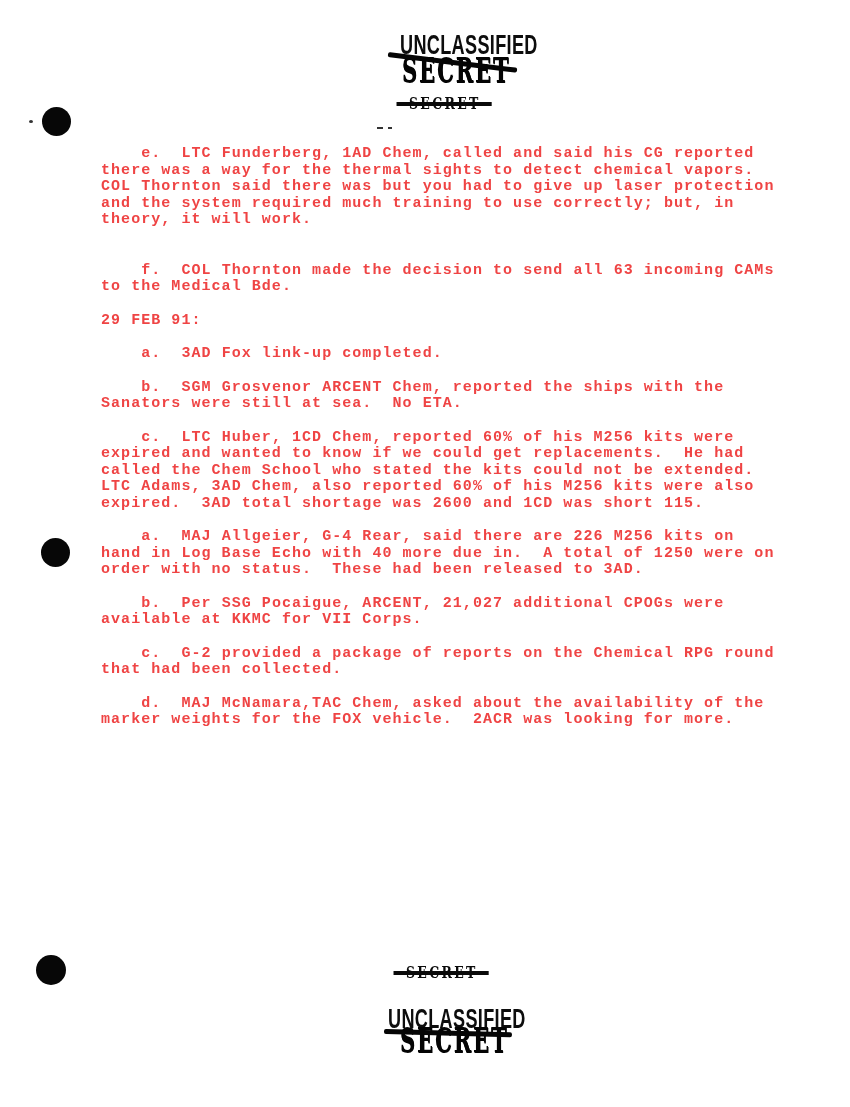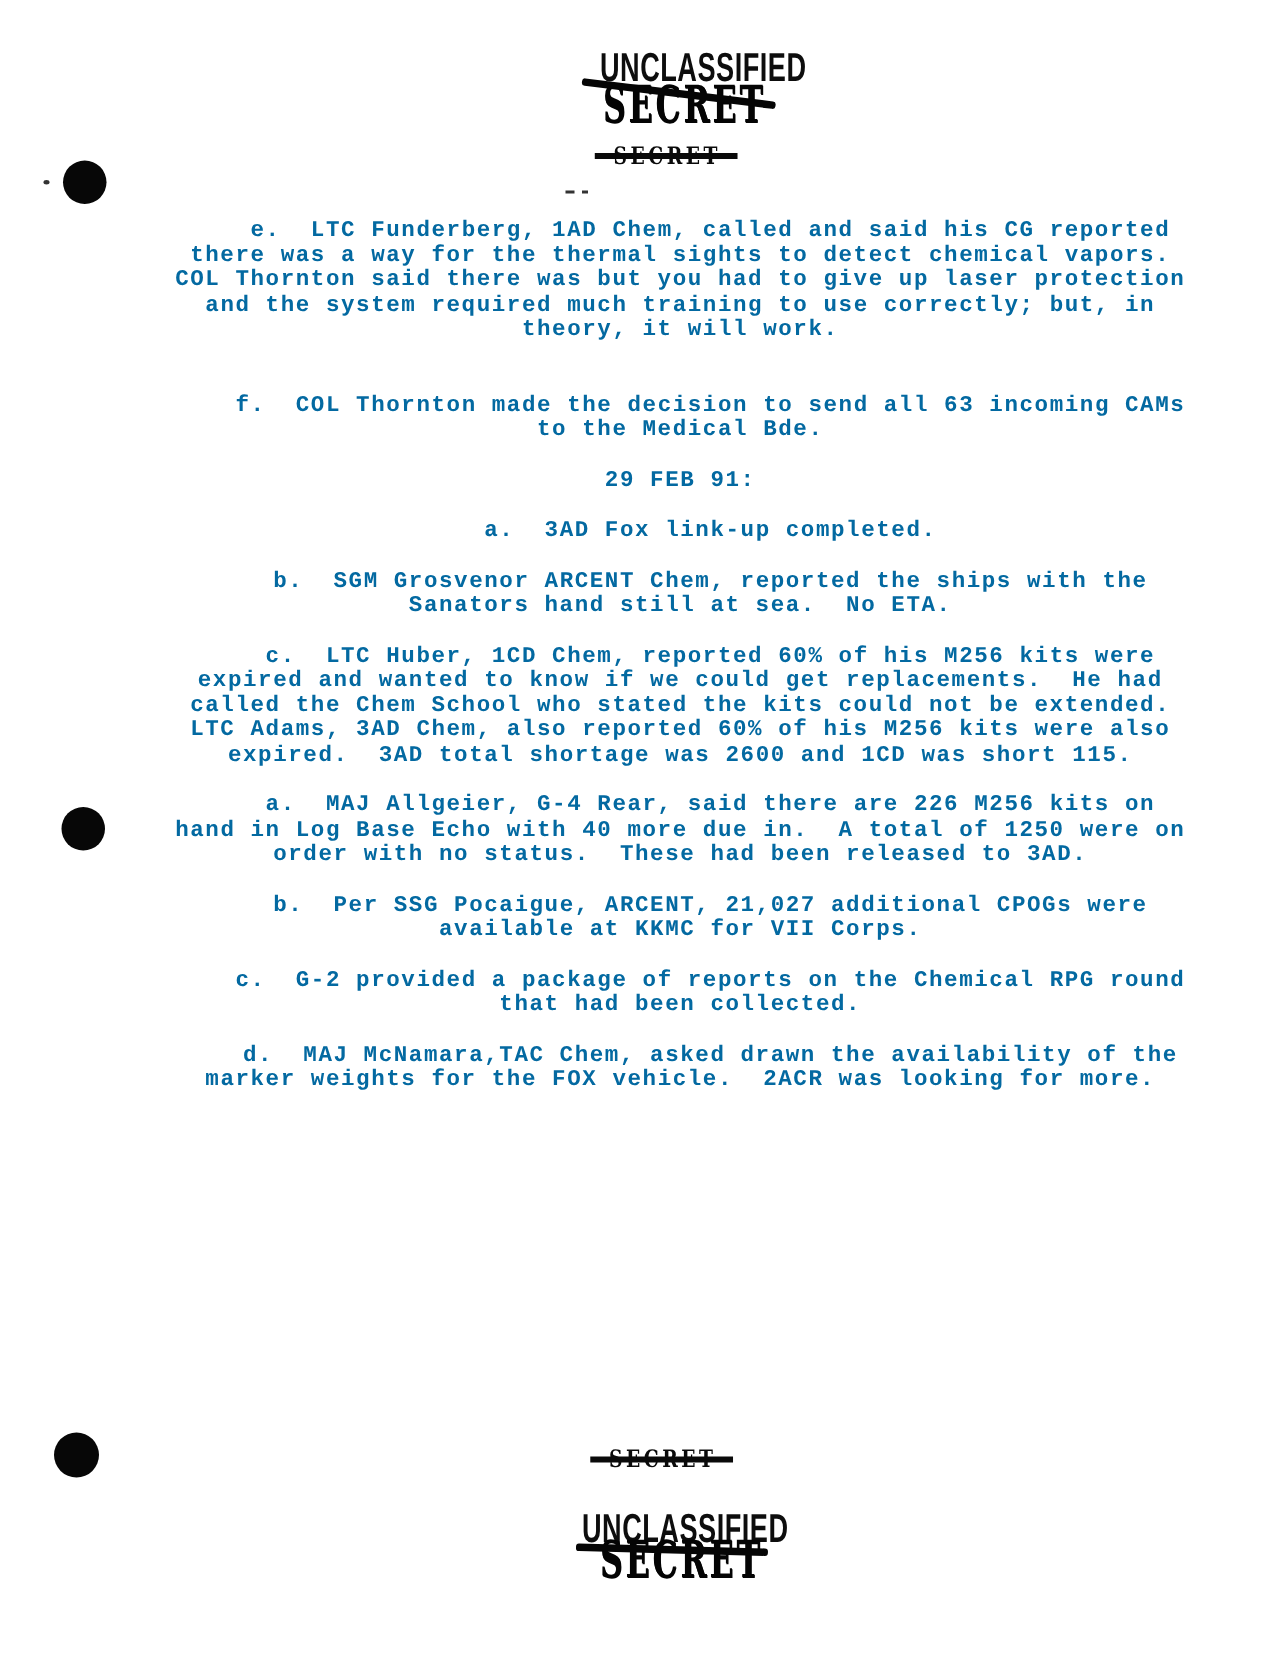--- a/index.html
+++ b/index.html
@@ -4,21 +4,20 @@
 <style>
   html, body { margin: 0; padding: 0; background: #ffffff; }
   .page {
     position: relative;
     width: 850px;
     height: 1107px;
     background: #ffffff;
     overflow: hidden;
     font-family: "Liberation Mono", monospace;
     color: #1b1b1b;
-    text-align: center;
   }
 
   
   .dot {
     position: absolute;
     background: #070707;
     border-radius: 50%;
   }
   .dot-1 { left: 42px; top: 107px; width: 29px; height: 29px; }
   .dot-2 { left: 41px; top: 538px; width: 29px; height: 29px; }
@@ -97,21 +96,21 @@
   
   .doc-body {
     position: absolute;
     left: 101px;
     top: 146px;
     width: 705px;
     font-size: 15px;
     line-height: 16.5px;
     letter-spacing: 1.05px;
     font-weight: 700;
-    color: #0369a1;
+    color: #ef4444;
   }
   .doc-body p {
     margin: 0 0 17px 0;
     white-space: pre-wrap;
   }
   .doc-body p.gap-xl { margin-bottom: 34px; }
 </style>
 </head>
 <body>
 
@@ -138,34 +137,34 @@
     <p class="gap-xl">    e.  LTC Funderberg, 1AD Chem, called and said his CG reported
 there was a way for the thermal sights to detect chemical vapors.
 COL Thornton said there was but you had to give up laser protection
 and the system required much training to use correctly; but, in
 theory, it will work.</p>
     <p>    f.  COL Thornton made the decision to send all 63 incoming CAMs
 to the Medical Bde.</p>
     <p>29 FEB 91:</p>
     <p>    a.  3AD Fox link-up completed.</p>
     <p>    b.  SGM Grosvenor ARCENT Chem, reported the ships with the
-Sanators hand still at sea.  No ETA.</p>
+Sanators were still at sea.  No ETA.</p>
     <p>    c.  LTC Huber, 1CD Chem, reported 60% of his M256 kits were
 expired and wanted to know if we could get replacements.  He had
 called the Chem School who stated the kits could not be extended.
 LTC Adams, 3AD Chem, also reported 60% of his M256 kits were also
 expired.  3AD total shortage was 2600 and 1CD was short 115.</p>
     <p>    a.  MAJ Allgeier, G-4 Rear, said there are 226 M256 kits on
 hand in Log Base Echo with 40 more due in.  A total of 1250 were on
 order with no status.  These had been released to 3AD.</p>
     <p>    b.  Per SSG Pocaigue, ARCENT, 21,027 additional CPOGs were
 available at KKMC for VII Corps.</p>
     <p>    c.  G-2 provided a package of reports on the Chemical RPG round
 that had been collected.</p>
-    <p>    d.  MAJ McNamara,TAC Chem, asked drawn the availability of the
+    <p>    d.  MAJ McNamara,TAC Chem, asked about the availability of the
 marker weights for the FOX vehicle.  2ACR was looking for more.</p>
   </main>
 
   <div class="small-secret small-secret-bottom">
     <span>SECRET</span>
     <span class="bar"></span>
   </div>
 
   <div class="unclassified unclassified-bottom">UNCLASSIFIED</div>
 

